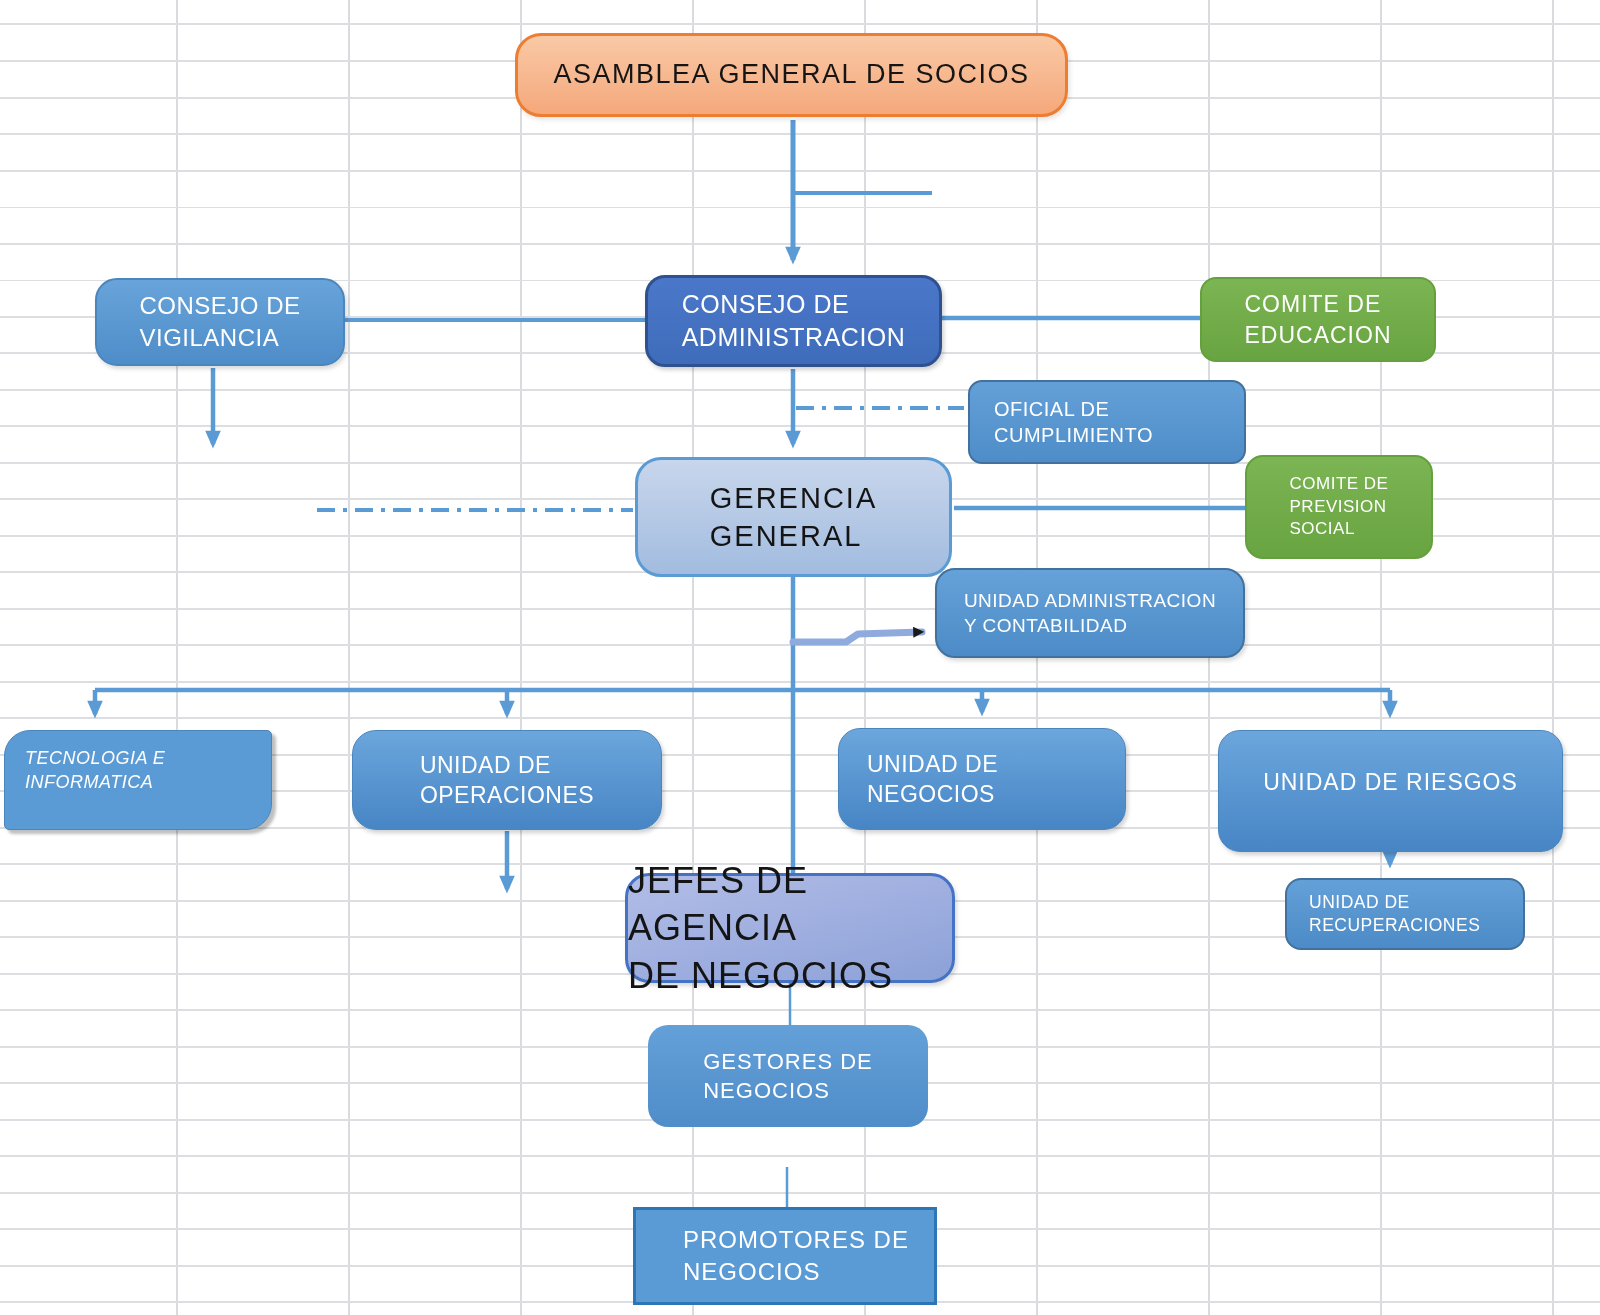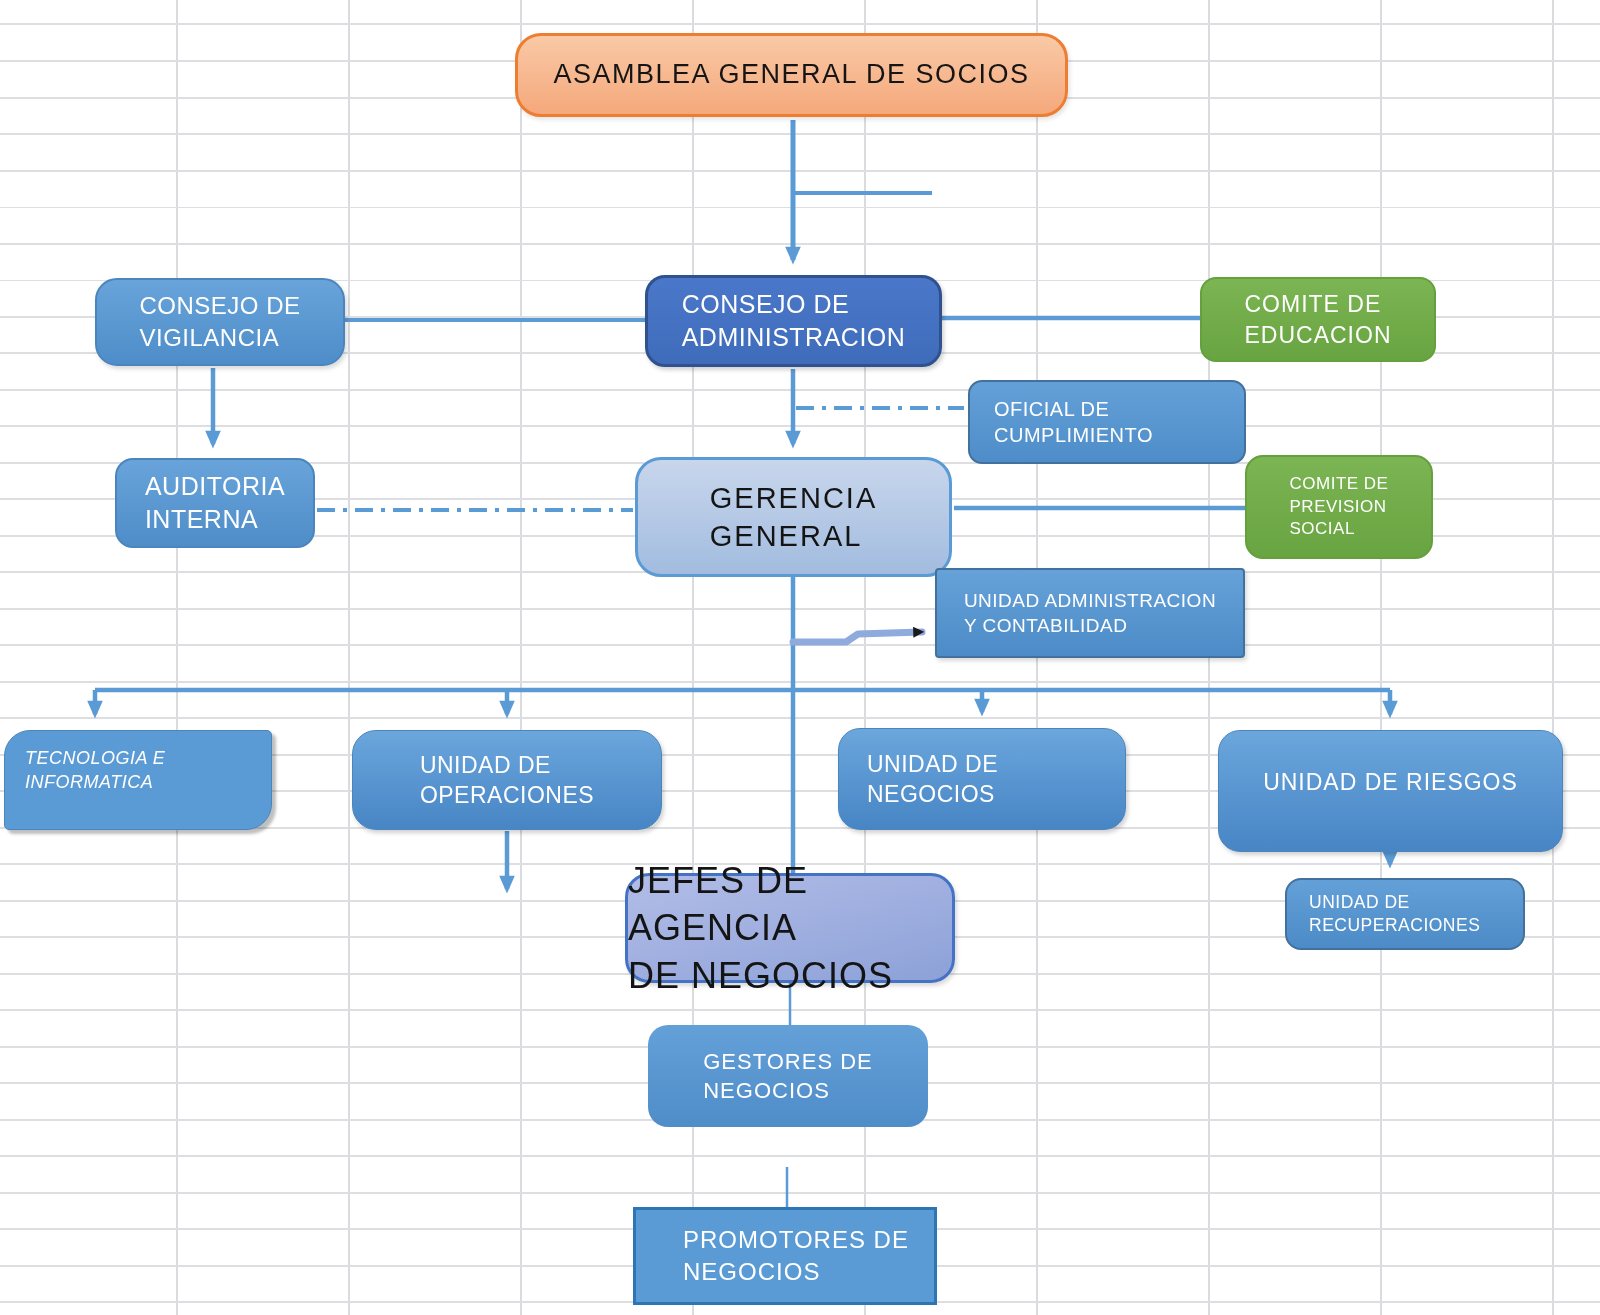--- a/index.html
+++ b/index.html
@@ -82,21 +82,21 @@
   }
   .n-prevision{
     left:1245px;top:455px;width:188px;height:104px;
     background:linear-gradient(180deg,#7cb553,#68a441);
     border:2px solid #64a03c;border-radius:18px;
     color:#fff;font-size:17px;
   }
   .n-unidad-admin{
     left:935px;top:568px;width:310px;height:90px;
     background:linear-gradient(180deg,#66a2d9,#4c8bc7);
-    border:2px solid #41719C;border-radius:4px;
+    border:2px solid #41719C;border-radius:20px;
     color:#fff;font-size:19px;
     box-shadow:2px 3px 4px rgba(0,0,0,.15);
   }
   .n-tecnologia{
     left:4px;top:730px;width:268px;height:100px;
     background:#5B9BD5;
     border:1px solid #4a86bd;
     border-radius:26px 5px 26px 5px;
     color:#fff;font-size:18px;
     justify-content:flex-start;align-items:flex-start;
@@ -240,24 +240,20 @@
   <div class="node n-oficial">
     <span>OFICIAL DE
 CUMPLIMIENTO</span>
   </div>
 
   <div class="node n-gerencia">
     <span>GERENCIA
 GENERAL</span>
   </div>
 
-  <div class="node n-auditoria">
-    <span>AUDITORIA
-INTERNA</span>
-  </div>
 
   <div class="node n-prevision">
     <span>COMITE DE
 PREVISION
 SOCIAL</span>
   </div>
 
   <div class="node n-unidad-admin">
     <span>UNIDAD ADMINISTRACION
 Y CONTABILIDAD</span>

